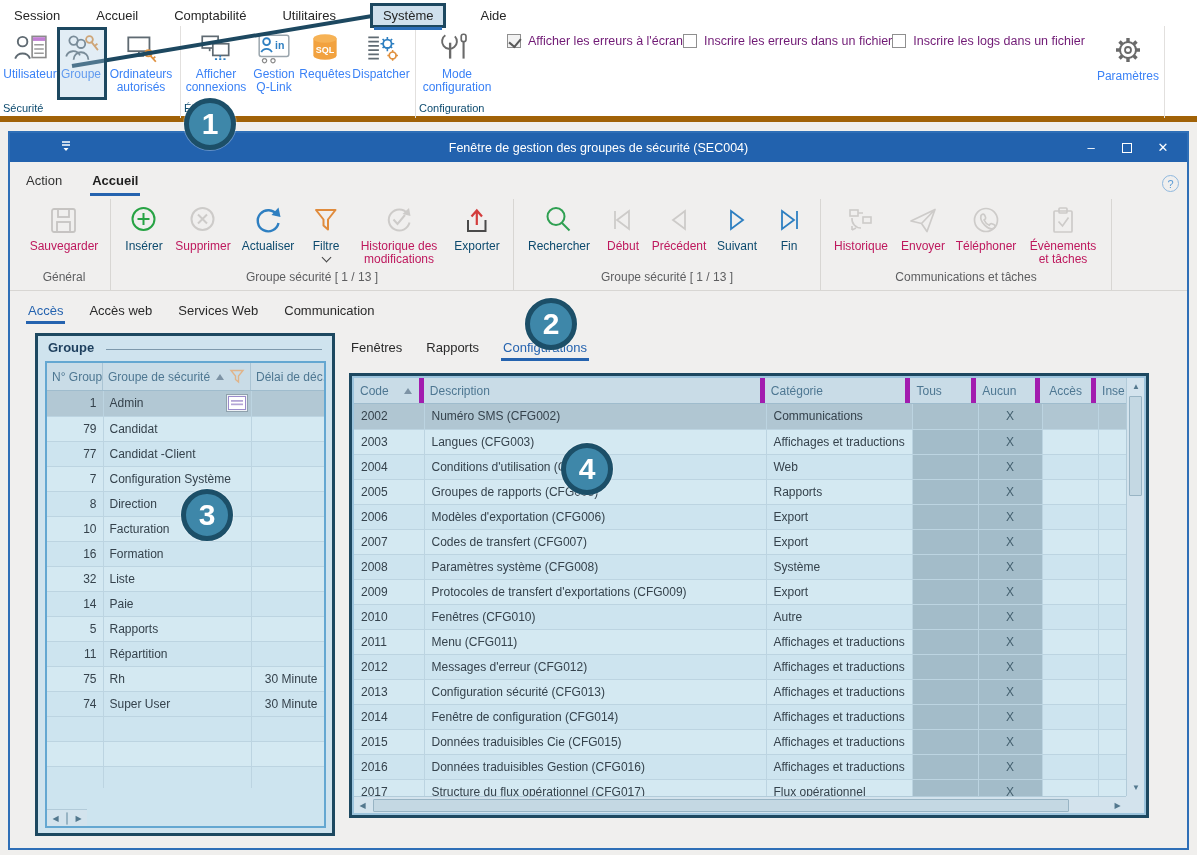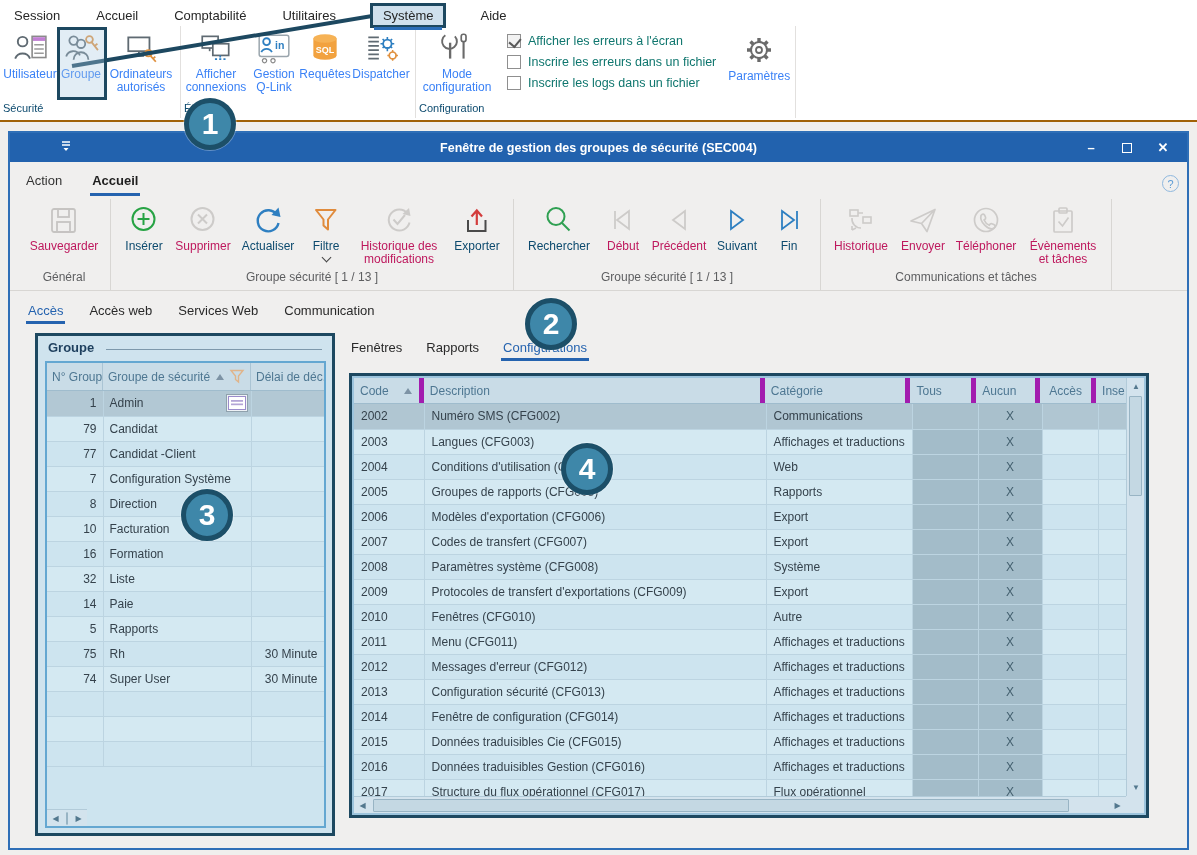--- a/index.html
+++ b/index.html
@@ -1,41 +1,41 @@
 <!DOCTYPE html>
 <html><head>
 <meta charset="utf-8">
 <style>
   * { margin:0; padding:0; box-sizing:border-box; }
   body { font-family:"Liberation Sans", sans-serif; background:#e8eaec; }
   .stage { position:relative; width:1197px; height:855px; background:#f0efed; overflow:hidden; }
 
   
-  .topbar { position:absolute; left:0; top:0; width:1197px; height:122px; background:#ffffff; border-bottom:2px solid #a16207;text-decoration:underline; }
+  .topbar { position:absolute; left:0; top:0; width:1197px; height:122px; background:#ffffff; border-bottom:6px solid #a16207;text-decoration:underline; }
   .apptabs { position:absolute; left:12px; top:3px; height:24px; display:flex; align-items:center; gap:32px; font-size:13px; color:#262626; }
   .apptab { cursor:default; padding:2px 2px; }
   .apptab.selected { background:#cfe0ed; border:3px solid #1d4860; padding:2px 10px; position:relative; z-index:6; }
   .apptab.selected::after { content:''; position:absolute; left:1px; right:1px; bottom:-5px; height:3px; background:#2a6db8; }
   .tgroups { position:absolute; left:0; top:26px; height:92px; display:flex; }
   .tgroup { display:flex; flex-direction:column; border-right:1px solid #e2e0de; padding:0 3px; }
   .tbtns { display:flex; flex:1; align-items:flex-start; }
   .tbtn { display:flex; flex-direction:column; align-items:center; font-size:12px; color:#3b82f6; text-align:center; line-height:1.12; padding:2px 2px; }
   .tbtn .ticon { height:40px; display:flex; align-items:center; justify-content:center; }
   .tcaption { font-size:11px; color:#0c4a6e; text-align:left; padding:3px 0 4px; }
-  .chkstack { display:flex; flex-direction:column; gap:7px; padding:8px 10px 0 12px; font-size:12.5px; color:#0f766e; }
+  .chkstack { display:flex; flex-direction:row; padding:8px 10px 0 12px; font-size:12.5px; color:#701a75; }
   .chkrow { display:flex; align-items:center; gap:7px; }
   .chkbox { width:14px; height:14px; border:1px solid #8f8f8f; background:#fff; position:relative; flex:none; }
   .chkbox.checked { background:#f2f2f2; }
   .chkbox.checked::after { content:''; position:absolute; left:2.5px; top:1px; width:6px; height:9px; border:solid #595959; border-width:0 2px 2px 0; transform:rotate(40deg); }
   .hibox { position:absolute; border:3px solid #1d4860; background:rgba(173,203,227,0.35); z-index:5; }
   .annoline { position:absolute; left:0; top:0; z-index:4; pointer-events:none; }
 
   
   .window { position:absolute; left:8px; top:131px; width:1181px; height:719px; background:#f0efee; border:2px solid #2f6fb7; z-index:10; }
-  .titlebar { position:absolute; left:0; top:0; right:0; height:29px; background:#2262ae; color:#fff;font-weight:bold; }
+  .titlebar { position:absolute; left:0; top:0; right:0; height:29px; background:#2262ae; color:#fff; }
   .titlebar .pin { position:absolute; left:50px; top:7px; }
   .wtitle { position:absolute; left:0; right:0; top:0; height:29px; display:flex; align-items:center; justify-content:center; font-size:12.5px; }
   .wcontrols { position:absolute; right:6px; top:0; height:29px; display:flex; align-items:center; }
   .wbtn { width:36px; height:29px; display:flex; align-items:center; justify-content:center; font-size:13px; color:#fff; }
   .wbtn .sq { width:10px; height:10px; border:1.5px solid #fff; }
   .wintabs { position:absolute; left:16px; top:40px; display:flex; gap:30px; font-size:13px; color:#333; }
   .wintab { padding-bottom:8px; position:relative; }
   .wintab.selected { font-weight:bold; color:#1f1f1f; }
   .wintab.selected::after { content:''; position:absolute; left:-2px; right:-2px; bottom:0; height:3px; background:#2563af; }
   .helpicon { position:absolute; right:8px; top:42px; width:17px; height:17px; border:1.5px solid #8fb8de; border-radius:50%; color:#5b9bd5; font-size:11px; display:flex; align-items:center; justify-content:center; }
@@ -558,20 +558,25 @@
                   <td class="tname"><span>Paie</span></td>
                   <td class="tdelay"></td>
                 </tr>
 
                 <tr>
                   <td class="tnum">5</td>
                   <td class="tname"><span>Rapports</span></td>
                   <td class="tdelay"></td>
                 </tr>
 
+                <tr>
+                  <td class="tnum">11</td>
+                  <td class="tname"><span>Répartition</span></td>
+                  <td class="tdelay"></td>
+                </tr>
 
                 <tr>
                   <td class="tnum">75</td>
                   <td class="tname"><span>Rh</span></td>
                   <td class="tdelay">30 Minute</td>
                 </tr>
 
                 <tr>
                   <td class="tnum">74</td>
                   <td class="tname"><span>Super User</span></td>

